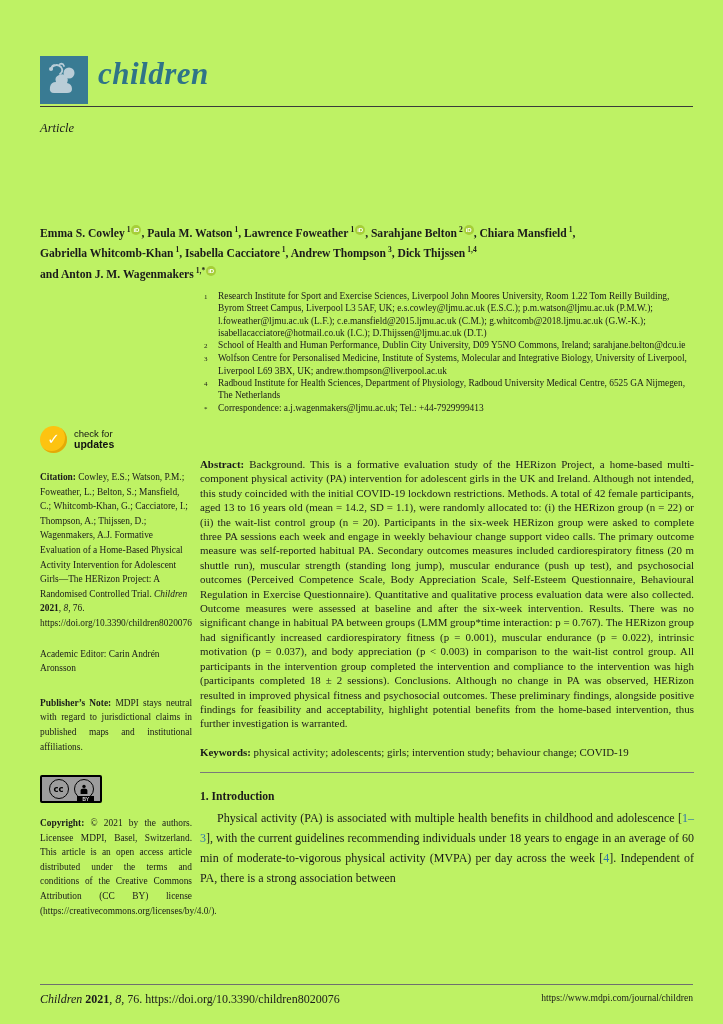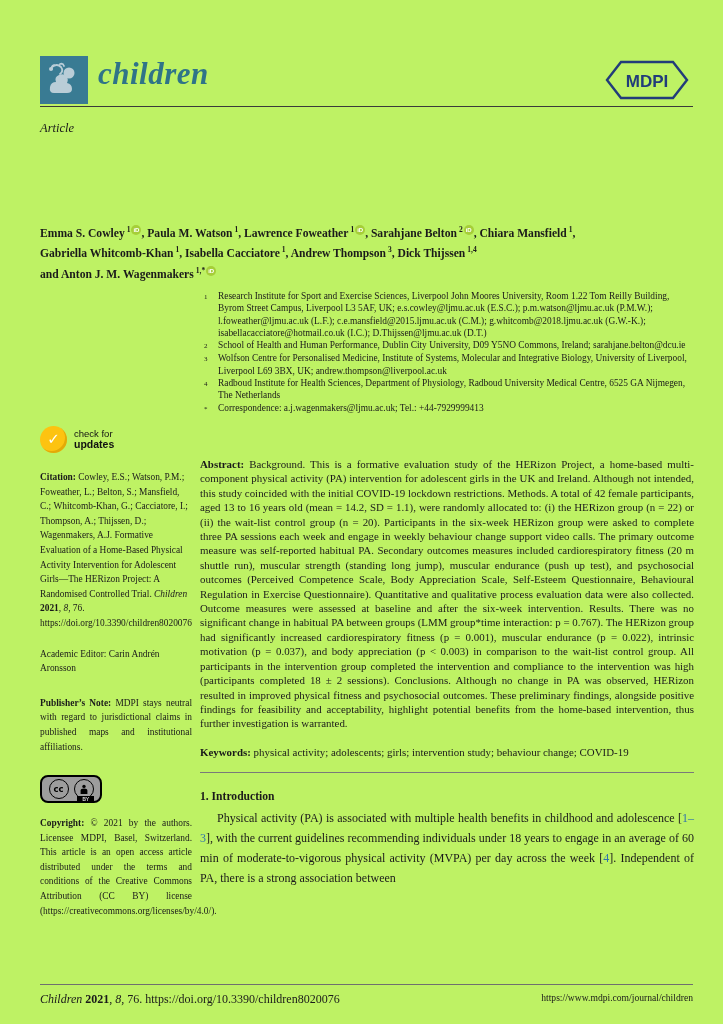--- a/index.html
+++ b/index.html
@@ -38,21 +38,21 @@
                   box-shadow:inset -2px -2px 0 rgba(205,150,0,.55);}
   .updates-check{color:#fff;font-size:15px;font-weight:bold;font-family:"DejaVu Sans",sans-serif;}
   .updates-text{font-family:"Liberation Sans",sans-serif;font-size:9.5px;line-height:10.5px;color:#111;}
   .updates-text b{font-size:10.5px;}
   .cite-block{margin-top:17px;}
   .side-label{font-weight:bold;}
   .editor-block{margin-top:16px;}
   .dates-block{margin-top:0px;}
   .pubnote-block{margin-top:20px;text-align:justify;}
   .cc-badge{margin-top:21px;width:62px;height:28px;background:#9d9d9d;border:2px solid #000;
-            border-radius:8px;position:relative;display:flex;align-items:center;
+            border-radius:2px;position:relative;display:flex;align-items:center;
             justify-content:space-around;padding:0 4px;box-sizing:border-box;cursor:pointer;}
   .cc-circle{width:18px;height:18px;border-radius:50%;border:1.6px solid #000;background:transparent;
              display:flex;align-items:center;justify-content:center;font-weight:bold;font-size:8.5px;
              font-family:"DejaVu Sans",sans-serif;color:#000;}
   .cc-by-strip{position:absolute;right:6px;bottom:-2px;background:#000;color:#fff;
                font-size:5.5px;padding:0 5px;font-family:"DejaVu Sans",sans-serif;line-height:7px;}
   .copyright-block{margin-top:13px;text-align:justify;}
 
   
   .main{position:absolute;left:200px;top:457px;width:494px;}
@@ -78,26 +78,20 @@
   <div class="logo-box">
     <svg width="40" height="40" viewBox="0 0 40 40">
       <path d="M10 33 q-5 0 -4 -6 q1 -5 6 -5 q-2 -5 3 -7 q4 -2 7 1 q3 3 1 7 q5 1 5 6 q0 4 -5 4 z" fill="#b9cdd7"></path>
       <circle cx="25" cy="13" r="5.5" fill="#b9cdd7"></circle>
       <path d="M8 7 q5 -4 9 0 q3 4 -1 7 M10 5 q-3 1 -2 4 M16 4 q3 -1 4 2" stroke="#b9cdd7" stroke-width="1.8" fill="none" stroke-linecap="round"></path>
       <circle cx="7" cy="9" r="2" fill="#b9cdd7"></circle>
     </svg>
   </div>
   <div class="journal-name">children</div>
 
-  <div class="mdpi-logo">
-    <svg width="92" height="46" viewBox="0 0 92 46">
-      <polygon points="6,23 20,5 72,5 86,23 72,41 20,41" fill="none" stroke="#223c7a" stroke-width="2.4"></polygon>
-      <text x="46" y="29.5" text-anchor="middle" font-family="Liberation Sans, sans-serif" font-size="17" font-weight="bold" fill="#223c7a">MDPI</text>
-    </svg>
-  </div>
 
   <div class="header-rule"></div>
   <div class="article-label">Article</div>
 
 
   <div class="authors">
     <span><span>Emma S. Cowley</span><sup>1</sup><span class="orcid">iD</span><span>, </span></span>
     <span><span>Paula M. Watson</span><sup>1</sup><span>, </span></span>
     <span><span>Lawrence Foweather</span><sup>1</sup><span class="orcid">iD</span><span>, </span></span>
     <span><span>Sarahjane Belton</span><sup>2</sup><span class="orcid">iD</span><span>, </span></span>

